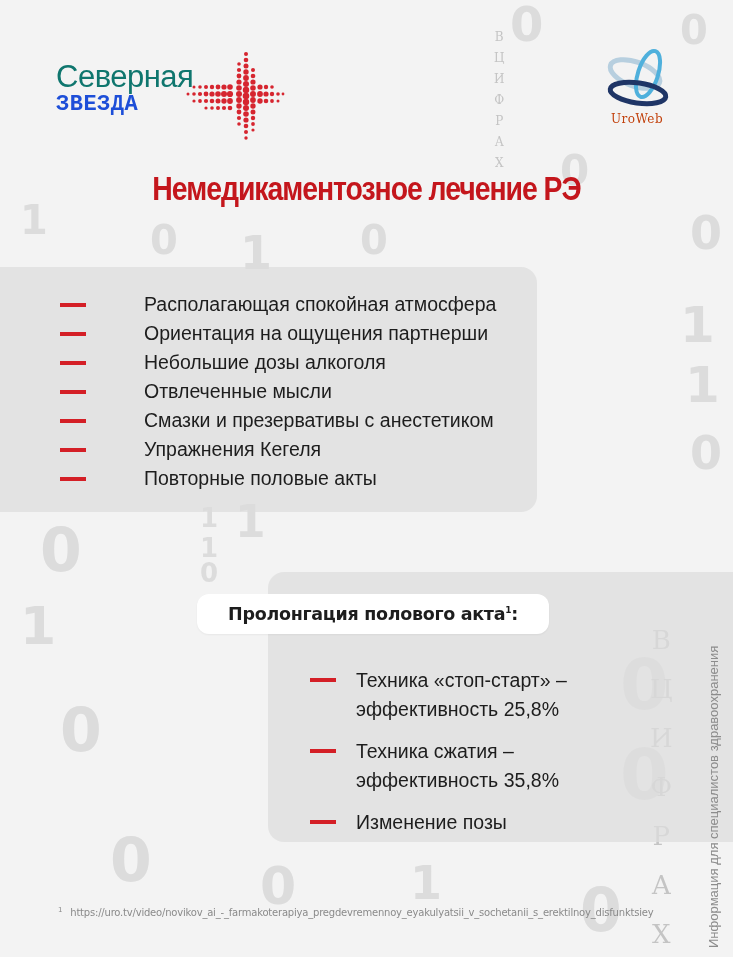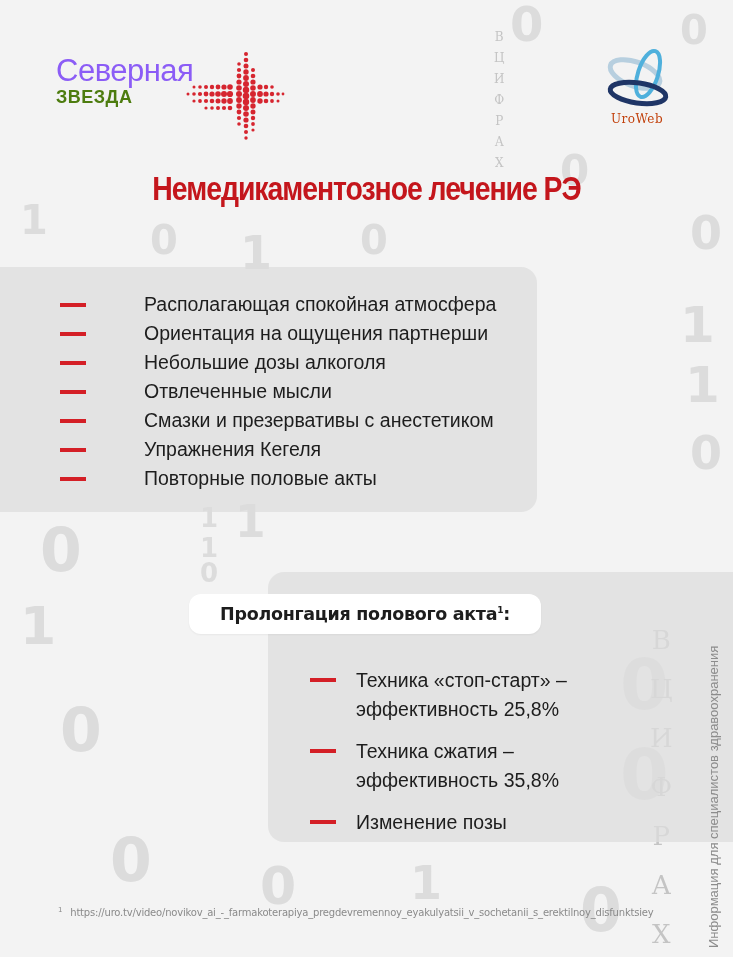--- a/index.html
+++ b/index.html
@@ -2,33 +2,33 @@
 <html><head>
 <meta charset="utf-8">
 <style>
   html, body { margin:0; padding:0; }
   body { width:733px; height:957px; position:relative; overflow:hidden;
          background:#f3f3f3; font-family:"DejaVu Sans", sans-serif; }
   .bg { position:absolute; inset:0; overflow:hidden; }
   .bg .digit { position:absolute; color:#dcdcdc; font-family:"DejaVu Sans", sans-serif; font-weight:bold; line-height:1; }
   .cipher { position:absolute; display:flex; flex-direction:column; align-items:center; color:#c4c4c4; font-family:"DejaVu Serif", serif; }
   .logo-sev { position:absolute; left:56px; top:55px; }
-  .logo-sev .l1 { font-family:"Liberation Sans", sans-serif; font-size:31px; color:#8b5cf6; letter-spacing:-0.5px; line-height:1; }
-  .logo-sev .l2 { font-family:Liberation Sans, sans-serif; font-weight:bold; font-size:18px; color:#4d7c0f; letter-spacing:0.5px; margin-top:2px; line-height:1; }
+  .logo-sev .l1 { font-family:"Liberation Sans", sans-serif; font-size:31px; color:#0f766e; letter-spacing:-0.5px; line-height:1;margin-top:6px; }
+  .logo-sev .l2 { font-family:Liberation Mono, monospace; font-weight:bold; font-size:22px; color:#1d4ed8; letter-spacing:0.5px; margin-top:2px; line-height:1; }
   .cross { position:absolute; left:184px; top:50px; }
   .urologo { position:absolute; left:602px; top:48px; width:70px; }
   .urologo .name { font-family:"DejaVu Serif", serif; font-size:12px; color:#c2410c; text-align:center; margin-top:-2px; letter-spacing:0.5px; }
   .title { position:absolute; left:0; width:733px; top:170px; text-align:center; font-family:"Liberation Sans", sans-serif; font-weight:bold; font-size:33px; color:#c4161c; letter-spacing:-1.2px; transform:scaleX(0.86); }
   .panel1 { position:absolute; left:0; top:267px; width:537px; height:245px; background:rgba(220,220,220,0.72); border-radius:0 16px 16px 0; }
   .list1 { position:absolute; left:60px; top:290px; margin:0; padding:0; list-style:none; }
   .list1 li { display:flex; align-items:center; height:29px;gap:40px; }
   .dash { display:inline-block; width:26px; height:4px; background:#d41f26; margin-right:18px; flex-shrink:0; }
   .item-text { font-family:"Liberation Sans", sans-serif; font-size:19.5px; color:#1d1d1d; }
   .panel2 { position:absolute; left:268px; top:572px; width:465px; height:270px; background:rgba(222,222,222,0.75); border-radius:16px 0 0 16px; }
-  .pill { position:absolute; left:189px; top:594px; width:352px; height:40px; background:#ffffff; border-radius:12px; display:flex; align-items:center; justify-content:center; box-shadow:0 1px 2px rgba(0,0,0,0.05); }
+  .pill { position:absolute; left:197px; top:594px; width:352px; height:40px; background:#ffffff; border-radius:12px; display:flex; align-items:center; justify-content:center; box-shadow:0 1px 2px rgba(0,0,0,0.05); }
   .pill span { font-family:"DejaVu Sans", sans-serif; font-weight:bold; font-size:17.5px; color:#1d1d1d; letter-spacing:-0.3px; }
   .pill sup { font-size:9px; }
   .list2 { position:absolute; left:302px; top:658px; margin:8px; padding:0; list-style:none; }
   .list2 li { display:flex; align-items:flex-start; margin-bottom:13px; }
   .list2 .dash { margin-top:12px; margin-right:20px; }
   .list2 .item-text { font-size:19.5px; line-height:29px; }
   .footnote { position:absolute; left:58px; top:906px; font-family:"DejaVu Sans", sans-serif; font-size:10px; color:#8a8a8a; letter-spacing:-0.2px; white-space:nowrap; }
   .footnote sup { font-size:7px; margin-right:8px; }
   .vside { position:absolute; left:706px; top:948px; transform:rotate(-90deg); transform-origin:left top; font-family:"Liberation Sans", sans-serif; font-size:13px; color:#8c8c8c; white-space:nowrap; }
 </style>

